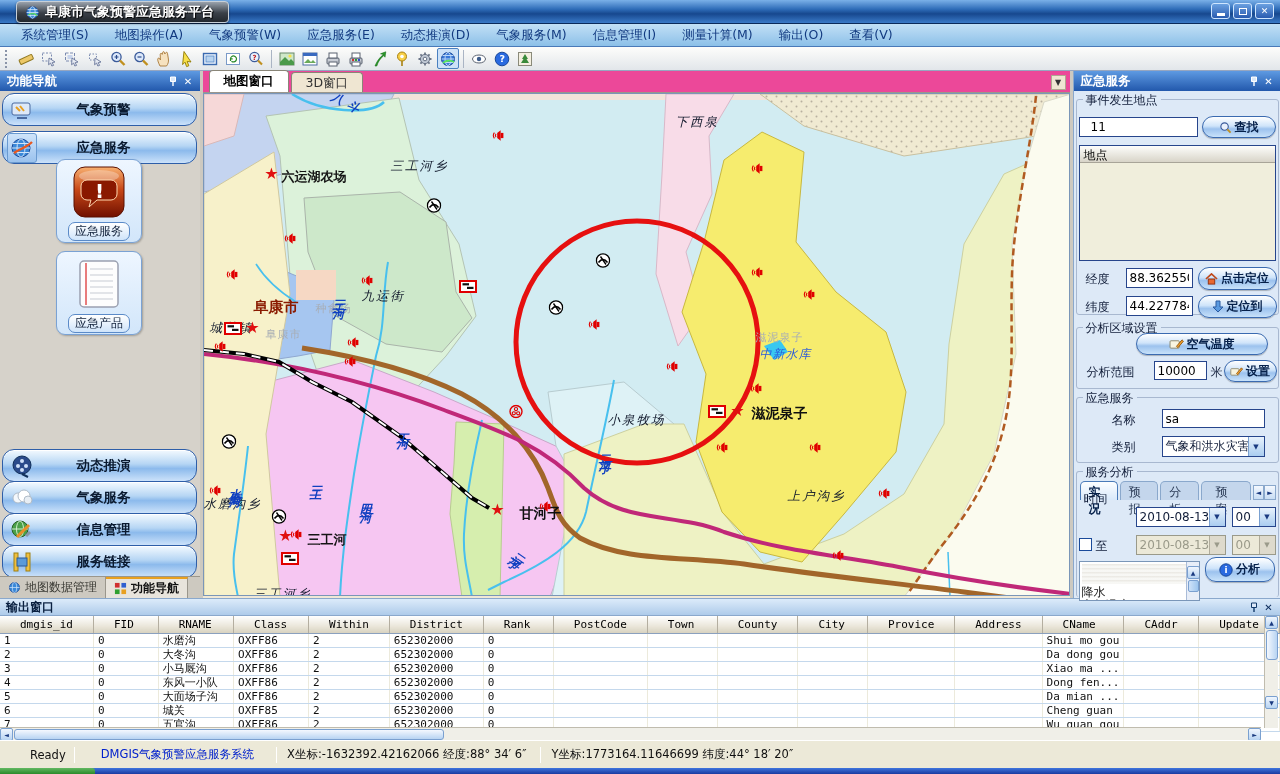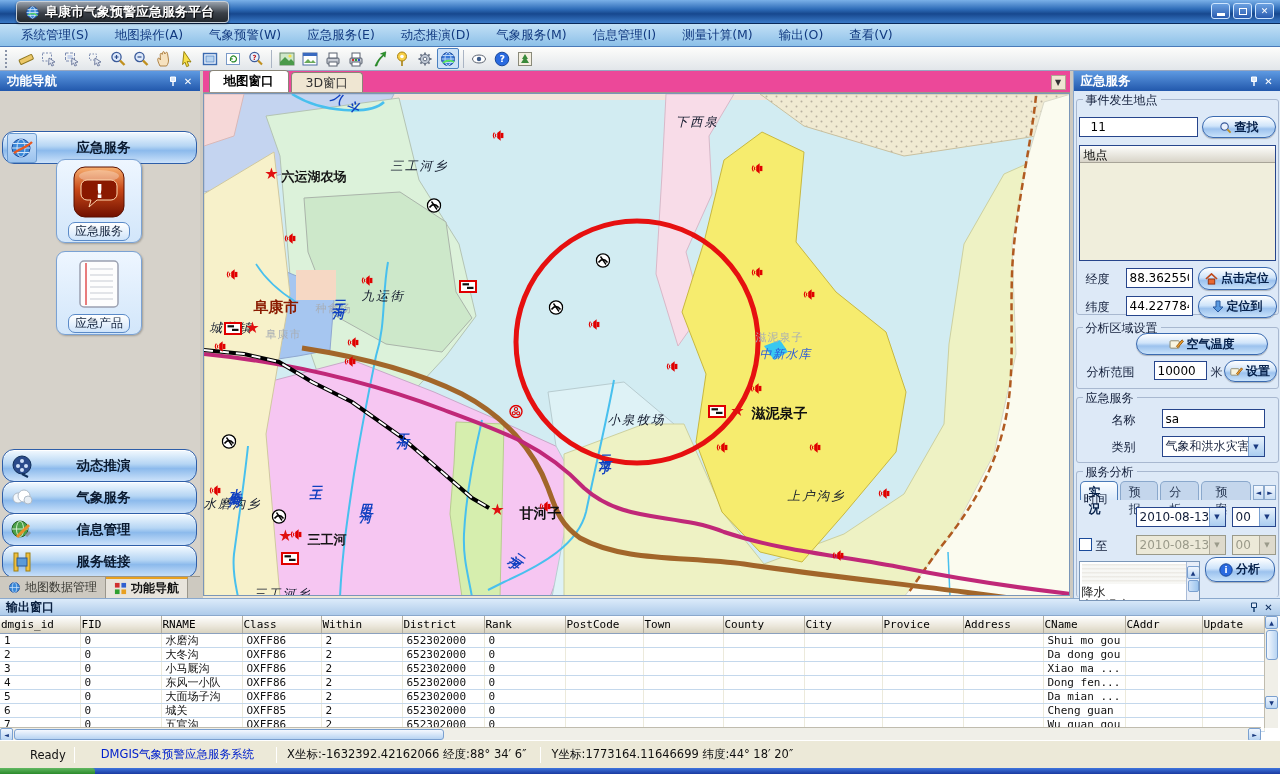--- a/index.html
+++ b/index.html
@@ -92,21 +92,21 @@
   .sbar { position:absolute; right:0; top:0; width:13px; bottom:0; background:#e8eef8; border-left:1px solid #aabcd8; }
   .sbtn { width:13px; height:13px; background:linear-gradient(180deg,#f0f6fe,#b8d4f2); border:1px solid #7aa0d0; border-radius:2px; font-size:6px; color:#1a3a80; display:flex; align-items:center; justify-content:center; }
   .sthumb { width:11px; margin:1px; background:linear-gradient(90deg,#cfe2f8,#9ec6ee); border:1px solid #7aa0d0; border-radius:2px; }
 
   
   .output { height:142px; border-top:1px solid #8aa8cc; background:#f4f2ec; display:flex; flex-direction:column; }
   .out-caption { height:17px; background:linear-gradient(180deg,#dcebfa,#aecbea); border-bottom:1px solid #8aa8cc; display:flex; align-items:center; padding:0 4px 0 6px; font-weight:bold; font-size:12px; color:#0a2040; }
   .out-caption .cap-label { flex:1; }
   .out-body { position:relative; flex:1; background:#fff; overflow:hidden; }
   table.out-table { border-collapse:collapse; table-layout:fixed; font-family:"DejaVu Sans Mono","Liberation Mono",monospace; font-size:11px; }
-  .out-table th { background:linear-gradient(180deg,#ffffff,#eae6da 60%,#d8d2c0); border-right:1px solid #b4aea0; border-bottom:1px solid #8aa0be; font-weight:normal; text-align:left; padding:1px 1px; height:17px; white-space:nowrap; overflow:hidden; }
+  .out-table th { background:linear-gradient(180deg,#ffffff,#eae6da 60%,#d8d2c0); border-right:1px solid #b4aea0; border-bottom:1px solid #8aa0be; font-weight:normal; text-align:left; padding:1px 20px; height:17px; white-space:nowrap; overflow:hidden; }
   .out-table td { border-right:1px solid #eceadc; border-bottom:1px solid #c4d8ec; padding:0 4px; height:13.5px; line-height:13px; white-space:nowrap; overflow:hidden; color:#101010; }
   .hscroll { position:absolute; left:0; bottom:0; height:13px; width:1261px; background:#f0efe8; border-top:1px solid #c0bcae; display:flex; align-items:center; }
   .hthumb { height:11px; margin:0 1px; background:linear-gradient(180deg,#f4f8fe,#b8d4f2); border:1px solid #7aa0d0; border-radius:3px; width:430px; }
   .vscroll { position:absolute; right:2px; top:0; width:14px; height:112px; background:#f0efe8; border-left:1px solid #c0bcae; display:flex; flex-direction:column; align-items:center; }
   .vthumb { width:12px; height:30px; margin-top:1px; background:linear-gradient(90deg,#f4f8fe,#b8d4f2); border:1px solid #7aa0d0; border-radius:3px; }
 
   
   .statusbar { height:28px; background:#ece9d8; border-top:1px solid #fff; display:flex; align-items:center; font-size:11.5px; color:#101010; }
   .sb-sep { width:1px; height:16px; background:#b8b4a0; border-right:1px solid #fff; margin:0 8px; }
   .sb-sys { color:#0020cc; }
@@ -306,20 +306,30 @@
       <span class="cap-label">功能导航</span>
       <span class="cap-btn">
           <svg width="10" height="11" viewBox="0 0 10 11">
             <path d="M2.5,1 h5 v4.5 h-5 z" fill="#dce8f8" stroke="#fff"></path>
             <path d="M5,5.5 v4.5" stroke="#fff" stroke-width="1.4"></path>
           </svg>
         </span>
       <span class="cap-btn">✕</span>
     </div>
     <div class="lp-body">
+      <div class="acc-btn" style="top:2px;">
+        <span class="acc-icon">
+            <svg width="26" height="26" viewBox="0 0 26 26">
+              <rect x="3" y="6" width="18" height="12" rx="2" fill="#dce8f8" stroke="#4a6aa0"></rect>
+              <path d="M7,10 l4,4 M11,9 l4,5" stroke="#e8a020" stroke-width="2"></path>
+              <path d="M8,21 h10" stroke="#4a6aa0" stroke-width="2"></path>
+            </svg>
+          </span>
+        <span class="acc-label">气象预警</span>
+      </div>
       <div class="acc-btn" style="top:40px;">
         <span class="acc-icon hl">
             <svg width="26" height="26" viewBox="0 0 26 26">
               <circle cx="12" cy="13" r="9" fill="#3a88d8" stroke="#1a4898"></circle>
               <ellipse cx="12" cy="13" rx="4" ry="9" fill="none" stroke="#cfe4fa"></ellipse>
               <path d="M3,13 H21 M4,8.5 H20 M4,17.5 H20" stroke="#cfe4fa"></path>
               <path d="M5,18 C10,14 17,13 23,7" stroke="#e85820" stroke-width="2.4" fill="none"></path>
             </svg>
           </span>
         <span class="acc-label">应急服务</span>

